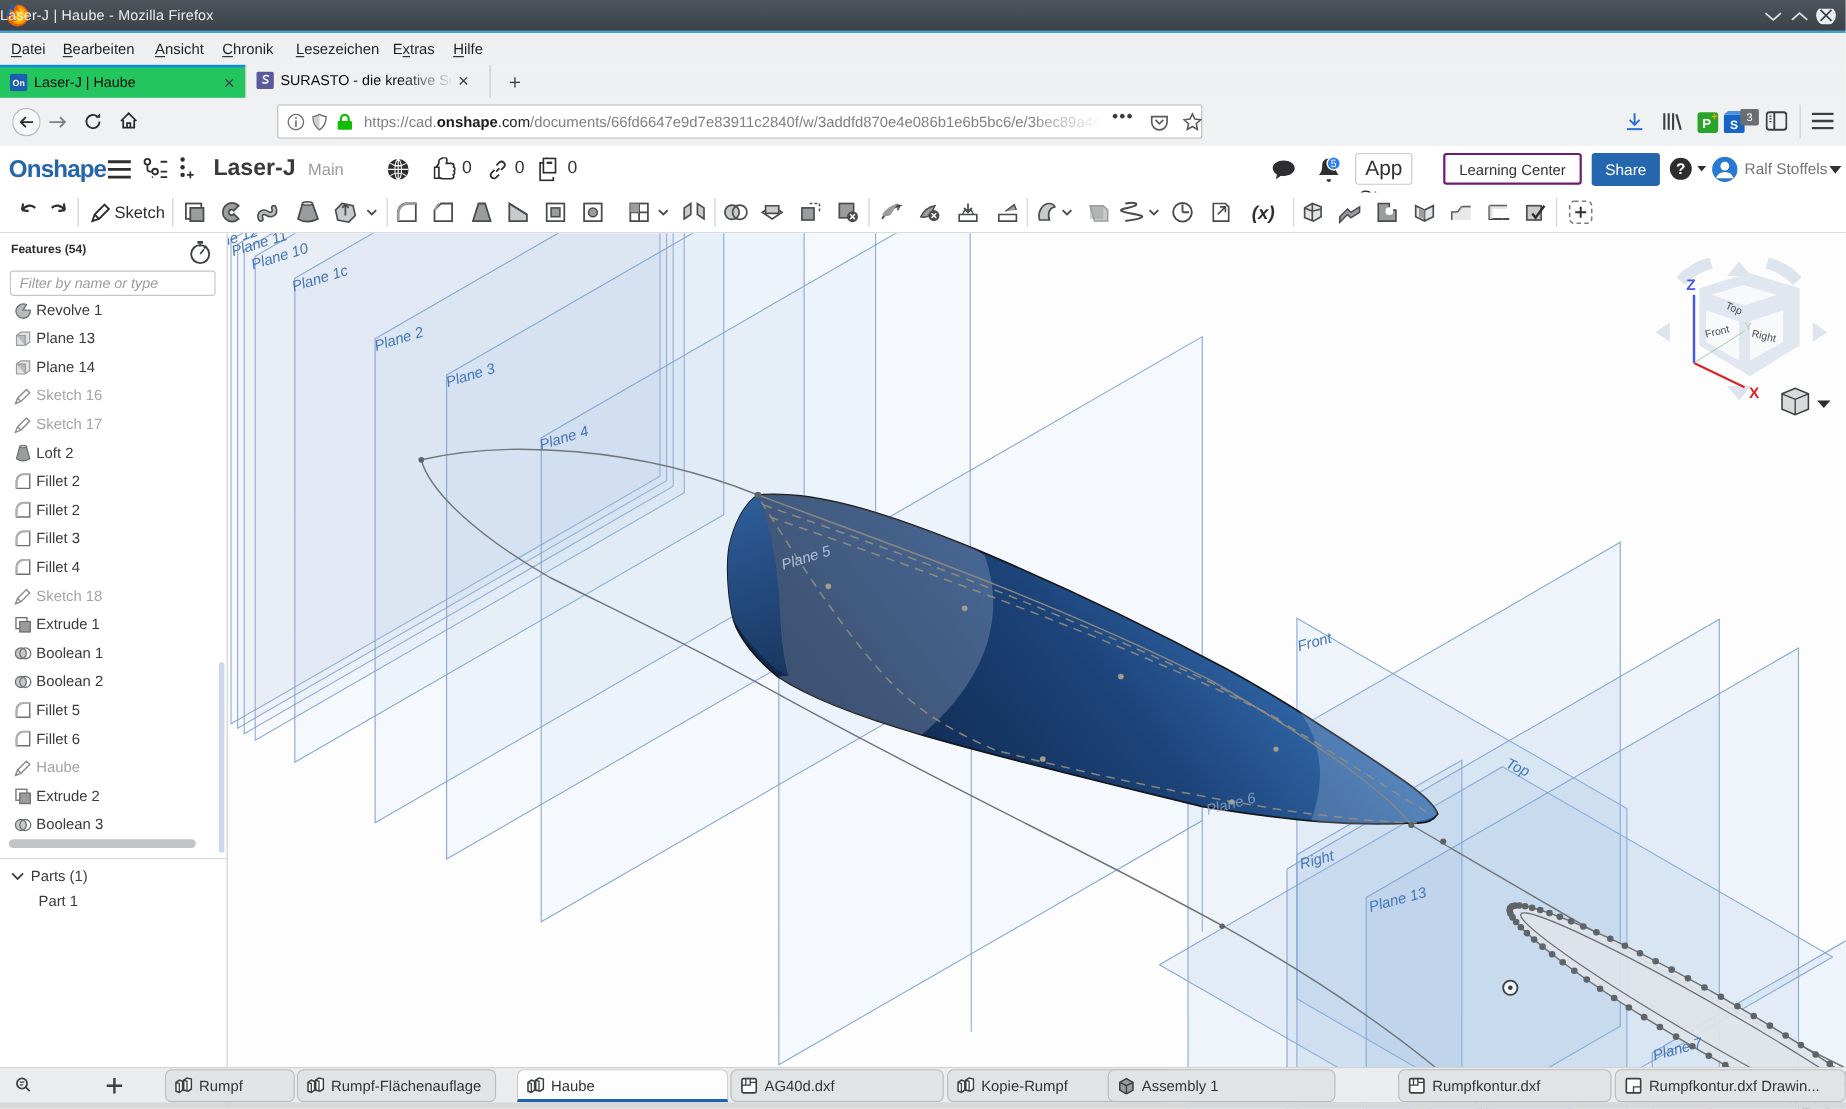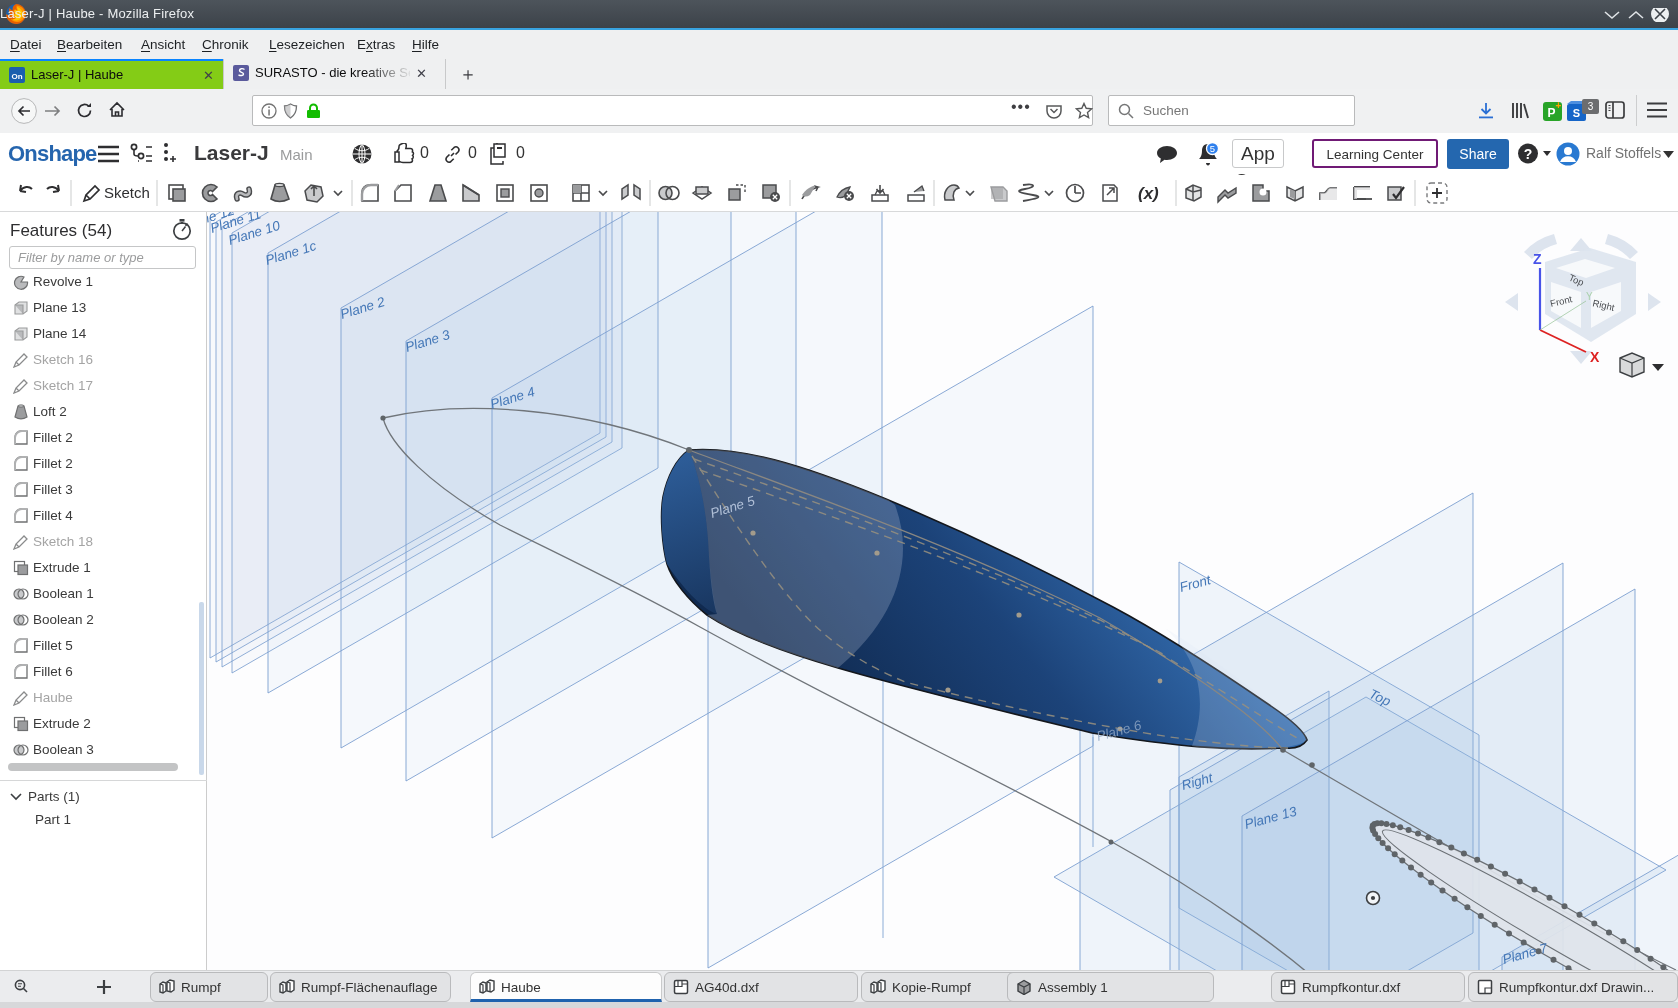--- a/index.html
+++ b/index.html
@@ -6,21 +6,21 @@
 .abs{position:absolute}
 #page{position:relative;width:1678px;height:1008px}
 
 #titlebar{height:28px;background:linear-gradient(#4d545b,#3c4249);color:#eceff1;font-size:13px;position:relative}
 #titlebar .title{position:absolute;left:0;right:0;top:6px;text-align:left;letter-spacing:.2px}
 #accent{height:2px;background:#38a3e0}
 #menubar{height:29px;background:#eff0f1;color:#1d2023;font-size:13.5px;border-bottom:0;position:relative}
 #menubar span{position:absolute;top:7px}
 #menubar u{text-decoration:underline;text-underline-offset:2px}
 #tabbar{height:30px;background:#eff0f1;position:relative;font-size:13px;color:#0c0c0d}
-.tab1{position:absolute;left:0;top:0;width:223px;height:30px;background:#84cc16;border-top:2px solid #0a84ff}
+.tab1{position:absolute;left:0;top:0;width:223px;height:30px;background:#22c55e;border-top:2px solid #0a84ff}
 .tab2{position:absolute;left:223px;top:0;width:223px;height:30px;border-left:1px solid #c8c9ca;border-right:1px solid #c8c9ca}
 .tabx{position:absolute;top:7px;color:#40404a;font-size:13px}
 #navbar{height:44px;background:#f0f1f2;position:relative}
 #urlbar{position:absolute;left:252px;top:6px;width:841px;height:31px;background:#fff;border:1px solid #b9babb;border-radius:2px;font-size:13.5px;color:#333}
 #searchbar{position:absolute;left:1108px;top:6px;width:247px;height:31px;background:#fff;border:1px solid #b9babb;border-radius:2px;font-size:13.5px;color:#777}
 
 #oshead{height:42px;background:#fff;position:relative;color:#333}
 #ostool{height:37px;background:#fff;border-bottom:1px solid #d8d9da;position:relative}
 #mainarea{position:absolute;left:0;top:212px;width:1678px;height:796px}
 #panel{position:absolute;left:0;top:0;width:207px;height:796px;background:#fff;border-right:1px solid #ccc;font-size:13.5px;color:#3a3a3a}
@@ -106,35 +106,29 @@
           <rect x="7.3" y="3.4" width="1.5" height="1.6" fill="#737373"></rect>
         </svg>
    <svg class="abs" style="left:30px;top:7px" width="15" height="16" viewBox="0 0 15 16">
           <path d="M7.5 1C5 2.5 3 3 1.5 3c0 6 2 9.5 6 12 4-2.5 6-6 6-12C12 3 10 2.5 7.5 1z" fill="none" stroke="#6f7071" stroke-width="1.3"></path>
           <path d="M7.5 1C5 2.5 3 3 1.5 3c0 6 2 9.5 6 12z" fill="#a9aaab" opacity=".55"></path>
         </svg>
    <svg class="abs" style="left:53px;top:7px" width="15" height="16" viewBox="0 0 15 16">
           <rect x="1" y="7" width="13" height="8" rx="1.2" fill="#12bc00"></rect>
           <path d="M4 7V5a3.5 3.5 0 0 1 7 0v2" stroke="#12bc00" stroke-width="2" fill="none"></path>
         </svg>
+   <span class="abs" style="left:78px;top:7px;color:#808080">https://cad.<b style="color:#1d1d1f">onshape</b><span style="color:#1d1d1f">.com</span>/documents/66fd6647e9d7e83911c2840f/w/3addfd870e4e086b1e6b5bc6/e/<span style="background:linear-gradient(90deg,#808080,rgba(232,232,232,0.1));-webkit-background-clip:text;background-clip:text;color:transparent">3bec89a4e</span></span>
    <span class="abs" style="left:758px;top:2px;color:#3e3e42;font-size:16px;letter-spacing:1px">•••</span>
    <svg class="abs" style="left:792px;top:6px" width="18" height="18" viewBox="0 0 18 18">
           <path d="M2 4h14v5a7 7 0 0 1-14 0z" fill="none" stroke="#58595a" stroke-width="1.5"></path>
           <path d="M5.5 7l3.5 3.5L12.5 7" stroke="#58595a" stroke-width="1.5" fill="none"></path>
         </svg>
    <svg class="abs" style="left:822px;top:6px" width="18" height="18" viewBox="0 0 18 18">
           <path d="M9 1.5l2.2 4.8 5.3.6-4 3.6 1.1 5.2L9 13l-4.6 2.7 1.1-5.2-4-3.6 5.3-.6z" fill="none" stroke="#58595a" stroke-width="1.4"></path>
         </svg>
- </div>
- <div id="searchbar">
-   <svg class="abs" style="left:9px;top:7px" width="16" height="16" viewBox="0 0 16 16">
-          <circle cx="6.5" cy="6.5" r="5" stroke="#757677" stroke-width="1.5" fill="none"></circle>
-          <path d="M10.5 10.5L15 15" stroke="#757677" stroke-width="1.5"></path>
-        </svg>
-   <span class="abs" style="left:34px;top:7px">Suchen</span>
  </div>
  <svg class="abs" style="left:1477px;top:13px" width="18" height="18" viewBox="0 0 18 18">
         <path d="M9 1v10m-4.5-4L9 11.5 13.5 7" stroke="#2a6fd4" stroke-width="1.8" fill="none"></path>
         <rect x="2" y="14.5" width="14" height="1.8" fill="#2a6fd4"></rect>
       </svg>
  <svg class="abs" style="left:1511px;top:12px" width="20" height="19" viewBox="0 0 20 19">
         <path d="M2 2v15M6 2v15M10 2v15" stroke="#3b3c3e" stroke-width="1.9"></path>
         <path d="M13 3l4 14" stroke="#3b3c3e" stroke-width="1.9"></path>
       </svg>
  <svg class="abs" style="left:1543px;top:11px" width="21" height="21" viewBox="0 0 21 21">
@@ -601,21 +595,21 @@
  <text x="1590" y="362" font-size="14" font-weight="bold" fill="#d22">X</text>
  <path d="M1540,330l46-29" stroke="#8fbf8f" stroke-width="1" opacity=".65"></path>
  <text x="1586" y="300" font-size="10" fill="#9ccb9c" opacity=".8">Y</text>
  <path d="M1620,358l12-5 12,5v14l-12,5-12-5z" fill="#d9dadb" stroke="#3c3f42" stroke-width="1.4"></path>
  <path d="M1620,358l12,5 12-5m-12,5v14" fill="none" stroke="#3c3f42" stroke-width="1.2"></path>
  <path d="M1652,364l6,7 6-7z" fill="#2e2e30"></path>
 </g>
 </svg>
  </div>
  <div id="panel">
-  <div class="abs" style="left:10px;top:9px;font-size:17px;font-weight:normal;color:#2e2e30">Features (54)</div>
+  <div class="abs" style="left:10px;top:9px;font-size:11px;font-weight:bold;color:#2e2e30">Features (54)</div>
   <svg class="abs" style="left:172px;top:7px" width="20" height="22" viewBox="0 0 20 22">
           <circle cx="10" cy="12" r="8.2" fill="none" stroke="#3c3f42" stroke-width="1.7"></circle>
           <rect x="7.5" y="0" width="5" height="2.6" fill="#3c3f42"></rect>
           <path d="M10 3v2M15.5 4.5l-2 2.2" stroke="#3c3f42" stroke-width="1.7"></path>
           <path d="M10 12l3.5-4.5" stroke="#3c3f42" stroke-width="1.5"></path>
         </svg>
   <div class="abs" style="left:9px;top:34px;width:187px;height:23px;border:1px solid #c5c6c7;border-radius:3px;background:#fff"></div>
   <div class="abs" style="left:18px;top:38px;font-style:italic;color:#9b9c9d;font-size:13px">Filter by name or type</div>
   <svg width="0" height="0">
           <defs>

